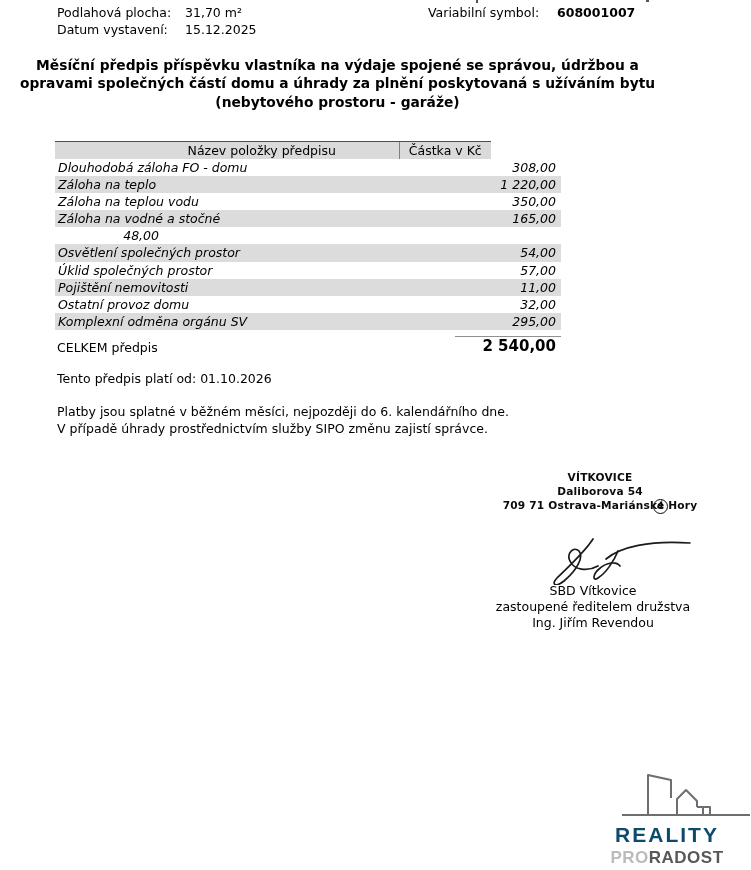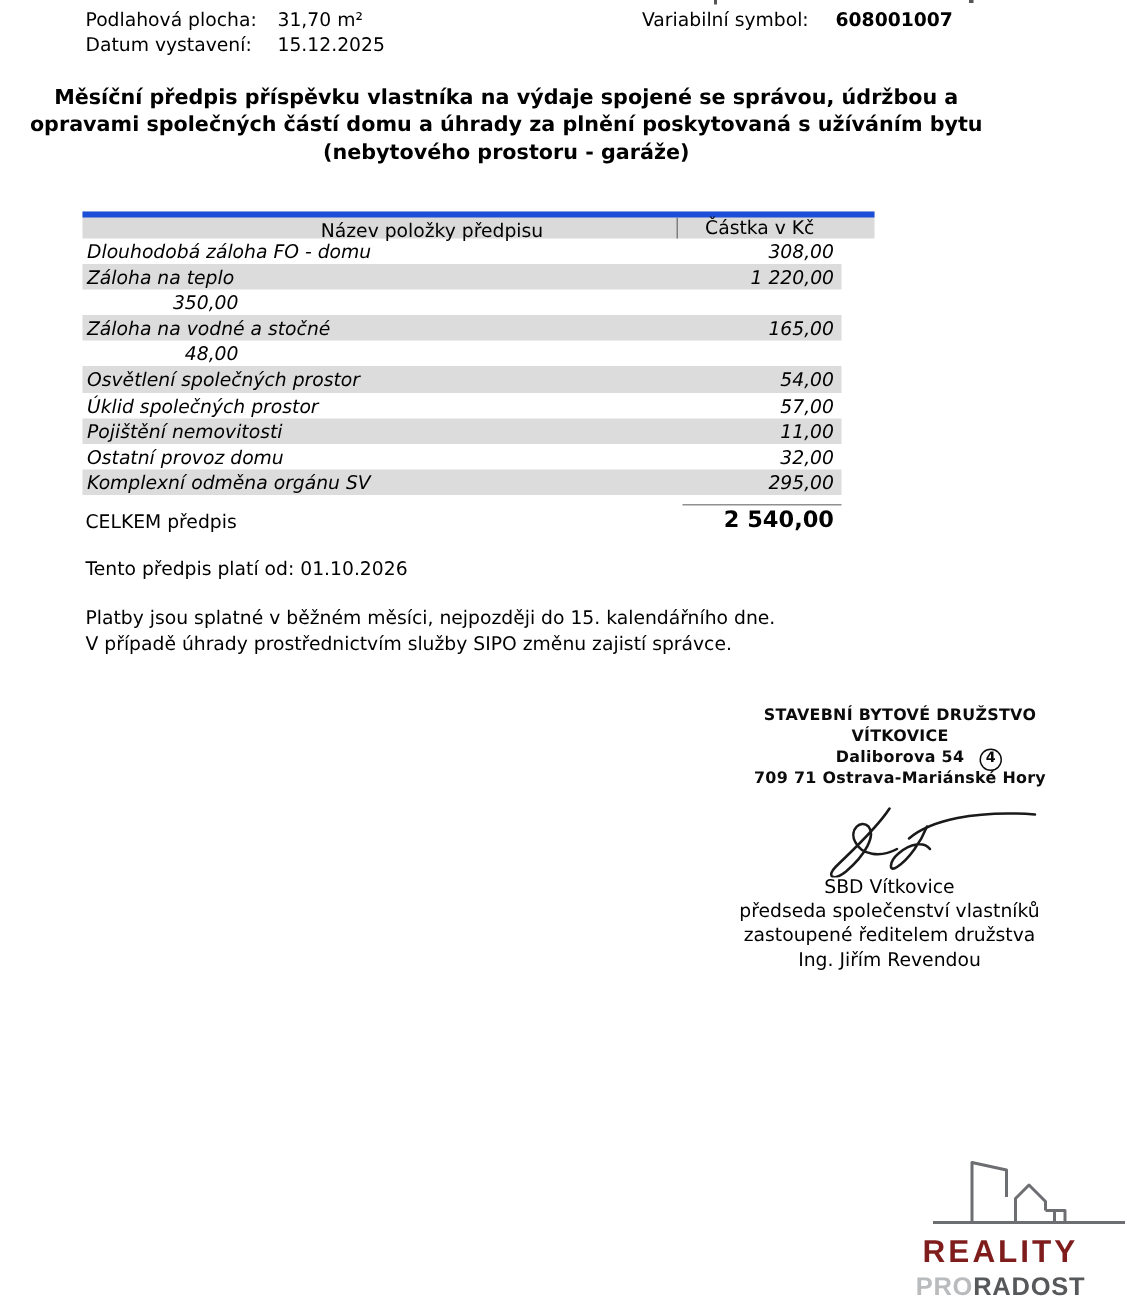--- a/index.html
+++ b/index.html
@@ -18,22 +18,22 @@
   .vs-value { font-weight:bold; }
 
   
   .doc-title {
     left:0; top:56px; width:675px;
     text-align:center; font-weight:bold; font-size:13.8px; line-height:18.4px;
   }
 
   
   .tbl-header {
-    left:55px; top:141px; width:528px; height:17.5px;
-    background:#dadada; border-top:4px solid #1d4ed8;
+    left:55px; top:141px; width:436px; height:17.5px;
+    background:#dadada; border-top:1px solid #1d4ed8;
     display:flex; align-items:center; font-size:12.5px;
   }
   .tbl-header .col-name {
     width:397px; height:100%; text-align:center; padding-left:70px;
     border-right:1px solid #7f7f7f; line-height:17px;
   }
   .tbl-header .col-amt {
     width:109px; text-align:center; line-height:17px;
   }
   .tbl-body { left:55px; top:158.5px; width:506px;font-style:italic; }
@@ -65,21 +65,21 @@
   .sig-svg { left:538px; top:527px; }
   .sig-block {
     left:467px; top:583px; width:252px; text-align:center; line-height:16.2px;
   }
 
   
   .logo-icon { left:622px; top:765px; }
   .logo-text { left:586px; top:824px; width:162px; text-align:center; }
   .logo-line1 {
     font-family:"Liberation Sans", sans-serif;
-    font-weight:bold; font-size:21px; letter-spacing:2px; color:#7f1d1d;
+    font-weight:bold; font-size:21px; letter-spacing:2px; color:#0c4a6e;
     line-height:22px;
   }
   .logo-line2 {
     font-family:"Liberation Sans", sans-serif;
     font-weight:bold; font-size:17px; letter-spacing:0.5px; color:#57585a;
     line-height:23px;
   }
   .logo-line2 .light { color:#b9bbbd; }
 
   .scan-artifact { background:#555; }
@@ -111,20 +111,21 @@
 <div class="abs tbl-body">
   <div class="trow">
     <div class="c-name">Dlouhodobá záloha FO - domu</div>
     <div class="c-amt">308,00</div>
   </div>
   <div class="trow">
     <div class="c-name">Záloha na teplo</div>
     <div class="c-amt">1 220,00</div>
   </div>
   <div class="trow">
+    <div class="c-name">Záloha na teplou vodu</div>
     <div class="c-amt">350,00</div>
   </div>
   <div class="trow">
     <div class="c-name">Záloha na vodné a stočné</div>
     <div class="c-amt">165,00</div>
   </div>
   <div class="trow">
     <div class="c-amt">48,00</div>
   </div>
   <div class="trow">
@@ -148,43 +149,41 @@
     <div class="c-amt">295,00</div>
   </div>
 </div>
 
 <div class="abs subtotal-rule"></div>
 <span class="abs total-label">CELKEM předpis</span>
 <span class="abs total-amount">2 540,00</span>
 
 <div class="abs valid-from">Tento předpis platí od: 01.10.2026</div>
 <div class="abs notes">
-  <div>Platby jsou splatné v běžném měsíci, nejpozději do 15. kalendářního dne.</div>
+  <div>Platby jsou splatné v běžném měsíci, nejpozději do 6. kalendářního dne.</div>
   <div>V případě úhrady prostřednictvím služby SIPO změnu zajistí správce.</div>
 </div>
 
 <div class="abs stamp">
-  <div>STAVEBNÍ BYTOVÉ DRUŽSTVO</div>
   <div>VÍTKOVICE</div>
   <div>Daliborova 54</div>
   <div>709 71 Ostrava-Mariánské Hory</div>
   <div class="stamp-badge">4</div>
 </div>
 
 <svg class="abs sig-svg" width="165" height="58" viewBox="0 0 165 58">
   <g fill="none" stroke="#1a1a1a" stroke-width="1.7" stroke-linecap="round">
     <path d="M55 12 C46 26 28 42 19 51 C13 57 17 61 26 54 C39 43 46 30 41 24 C36 19 28 26 32 34 C36 43 49 45 60 39"></path>
     <path d="M80 24 C76 34 68 46 60 51 C54 55 55 47 61 42 C69 35 78 34 82 39"></path>
     <path d="M68 32 C82 20 112 13 152 16"></path>
   </g>
 </svg>
 
 <div class="abs sig-block">
   <div>SBD Vítkovice</div>
-  <div>předseda společenství vlastníků</div>
   <div>zastoupené ředitelem družstva</div>
   <div>Ing. Jiřím Revendou</div>
 </div>
 
 <svg class="abs logo-icon" width="128" height="54" viewBox="0 0 128 54">
   <g fill="none" stroke="#6d6e71" stroke-width="2" stroke-linejoin="round">
     <path d="M0 50 H128"></path>
     <path d="M26 50 V10 L49 15 V33"></path>
     <path d="M55 50 V34 L64 25 L75 36 V42"></path>
     <path d="M75 42 H88 V50 M81 42 V50"></path>

